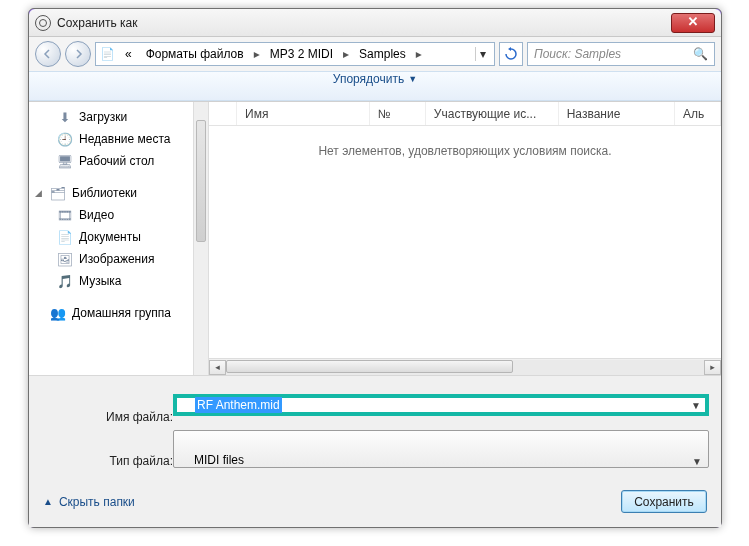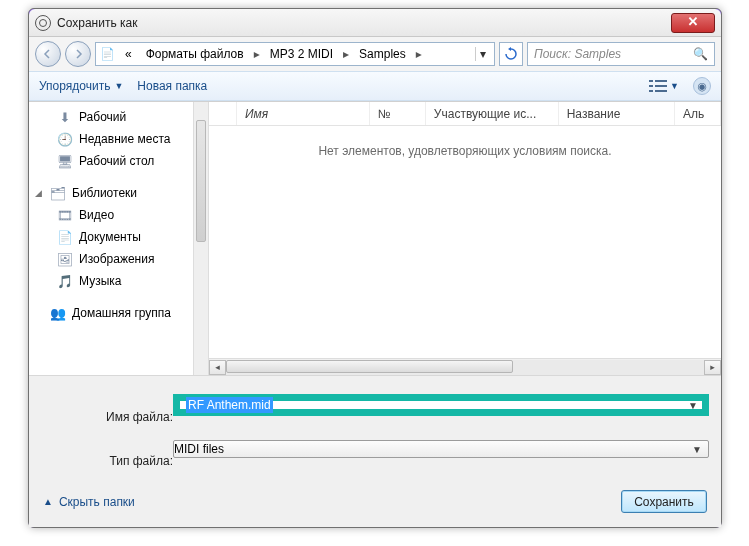--- a/index.html
+++ b/index.html
@@ -51,21 +51,21 @@
 }
 .search-box {
   width: 188px; height: 24px; background: #fff; border: 1px solid #9cb4cc;
   display: flex; align-items: center; padding: 0 6px; color: #888; font-style: italic;
 }
 .search-box .srch-icon { margin-left:auto; color:#6a8ac6; font-style:normal; }
 
 .toolbar {
   height: 30px; background: linear-gradient(#f7fbff,#e6effa);
   border-top: 1px solid #cfe0f0; border-bottom: 1px solid #cfe0f0;
-  display: flex; align-items: center; padding: 0 10px; gap: 14px;
+  display: flex; align-items: center; padding: 0 10px; gap: 14px; flex-direction: column;
 }
 .tb-item { color:#1a4e8a; cursor:pointer; display:flex; align-items:center; gap:4px; }
 .tb-spacer { flex:1; }
 .view-btn { display:flex; align-items:center; gap:3px; color:#1a4e8a; cursor:pointer; }
 .help-icon { width:18px; height:18px; border-radius:50%; background:#d5e4f3; border:1px solid #a8c0dc; display:flex;align-items:center;justify-content:center; color:#4b6b90; cursor:pointer; font-size:11px; }
 
 .content { flex:1; display:flex; background:#fff; border-top:1px solid #d0d0d0; overflow:hidden; }
 
 .sidebar { width:164px; background:#fff; overflow-y:auto; padding: 4px 0; }
 .side-group { margin-bottom:10px; }
@@ -74,39 +74,39 @@
 .side-item .tri { width:9px; color:#777; font-size:9px; }
 .side-item .sic { width:16px; height:16px; display:flex;align-items:center;justify-content:center; color:#7a8aa0; font-size:13px; }
 .side-child { padding-left: 28px; }
 
 .vscroll-stub { width:16px; background:#efefef; border-left:1px solid #ddd; border-right:1px solid #ddd; position:relative; }
 .vscroll-stub::before { content:""; position:absolute; top:18px; left:2px; right:2px; height:120px; background:linear-gradient(#e6e6e6,#cfcfcf); border:1px solid #b8b8b8; border-radius:2px; }
 
 .filepane { flex:1; display:flex; flex-direction:column; }
 .columns { height:24px; border-bottom:1px solid #e3e3e3; display:flex; align-items:center; color:#444; }
 .col { padding:0 8px; border-right:1px solid #eee; height:100%; display:flex; align-items:center; cursor:pointer; white-space:nowrap; overflow:hidden; }
-.col.c1{width:28px;} .col.c2{flex:1.4;font-style:italic;} .col.c3{width:56px;} .col.c4{flex:1.2;} .col.c5{flex:1.4;} .col.c6{width:46px;}
+.col.c1{width:28px;} .col.c2{flex:1.4;} .col.c3{width:56px;} .col.c4{flex:1.2;} .col.c5{flex:1.4;} .col.c6{width:46px;}
 .empty-msg { flex:1; display:flex; align-items:flex-start; justify-content:center; padding-top:18px; color:#6b6b6b; }
 .hscroll { height:17px; background:#f0f0f0; border-top:1px solid #ddd; display:flex; align-items:center; }
 .hs-btn { width:17px; height:15px; background:linear-gradient(#f8f8f8,#e5e5e5); border:1px solid #bcbcbc; display:flex;align-items:center;justify-content:center; font-size:9px; color:#555; cursor:pointer; }
 .hs-track { flex:1; height:15px; background:#eaeaea; position:relative; }
 .hs-thumb { position:absolute; left:0; top:0; height:13px; width:60%; background:linear-gradient(#f5f5f5,#dcdcdc); border:1px solid #b5b5b5; border-radius:2px; }
 
 .form-area { background:#f0f0f0; padding:10px 12px 6px 12px; border-top:1px solid #d8d8d8; }
 .form-row { display:flex; align-items:center; margin-bottom:6px; }
 .form-label { width:132px; text-align:right; color:#222;margin-top:24px; }
 .text-input {
-  flex:1; height:22px; background:#fff; border:7px solid #14b8a6;
-  display:flex; align-items:center; padding:0 6px; position:relative;
+  flex:1; height:22px; background:#fff; border:4px solid #14b8a6;
+  display:flex; align-items:center; padding:0 18px; position:relative;
 }
 .text-input .val { background:#3399ff; color:#fff; padding:1px 2px; }
 .text-input .dd { position:absolute; right:4px; color:#444; cursor:pointer; font-size:10px; }
 .combo {
-  flex:1; height:18px; background:linear-gradient(#fdfdfd,#ececec);
-  border:1px solid #9c9c9c; border-radius:2px; display:flex; align-items:center; padding:0 0; position:relative; cursor:pointer;
+  flex:1; height:38px; background:linear-gradient(#fdfdfd,#ececec);
+  border:1px solid #9c9c9c; border-radius:2px; display:flex; align-items:flex-end; padding:0 20px; position:relative; cursor:pointer;
 }
 .combo .dd { position:absolute; right:6px; color:#444; font-size:10px; }
 
 .bottom-bar { display:flex; align-items:center; padding:10px 14px 14px 14px; background:#f0f0f0; }
 .hide-folders { display:flex; align-items:center; gap:6px; color:#1a4e8a; cursor:pointer; }
 .hide-folders .chev { font-size:10px; }
 .bottom-bar .sp { flex:1; }
 .btn {
   min-width:86px; height:23px; border:1px solid #8a8a8a; border-radius:3px;
   background:linear-gradient(#f7f7f7,#e3e3e3); cursor:pointer; margin-left:18px;
@@ -179,21 +179,21 @@
       <span style="font-size:9px">▼</span>
     </div>
     <div class="help-icon">◉</div>
   </div>
 
   <div class="content">
     <div class="sidebar">
       <div class="side-group">
         <div class="side-item side-child">
             <span class="sic">⬇</span>
-            <span>Рабочий</span>
+            <span>Загрузки</span>
           </div>
         <div class="side-item side-child">
             <span class="sic">🕘</span>
             <span>Недавние места</span>
           </div>
         <div class="side-item side-child">
             <span class="sic">🖥</span>
             <span>Рабочий стол</span>
           </div>
       </div>

